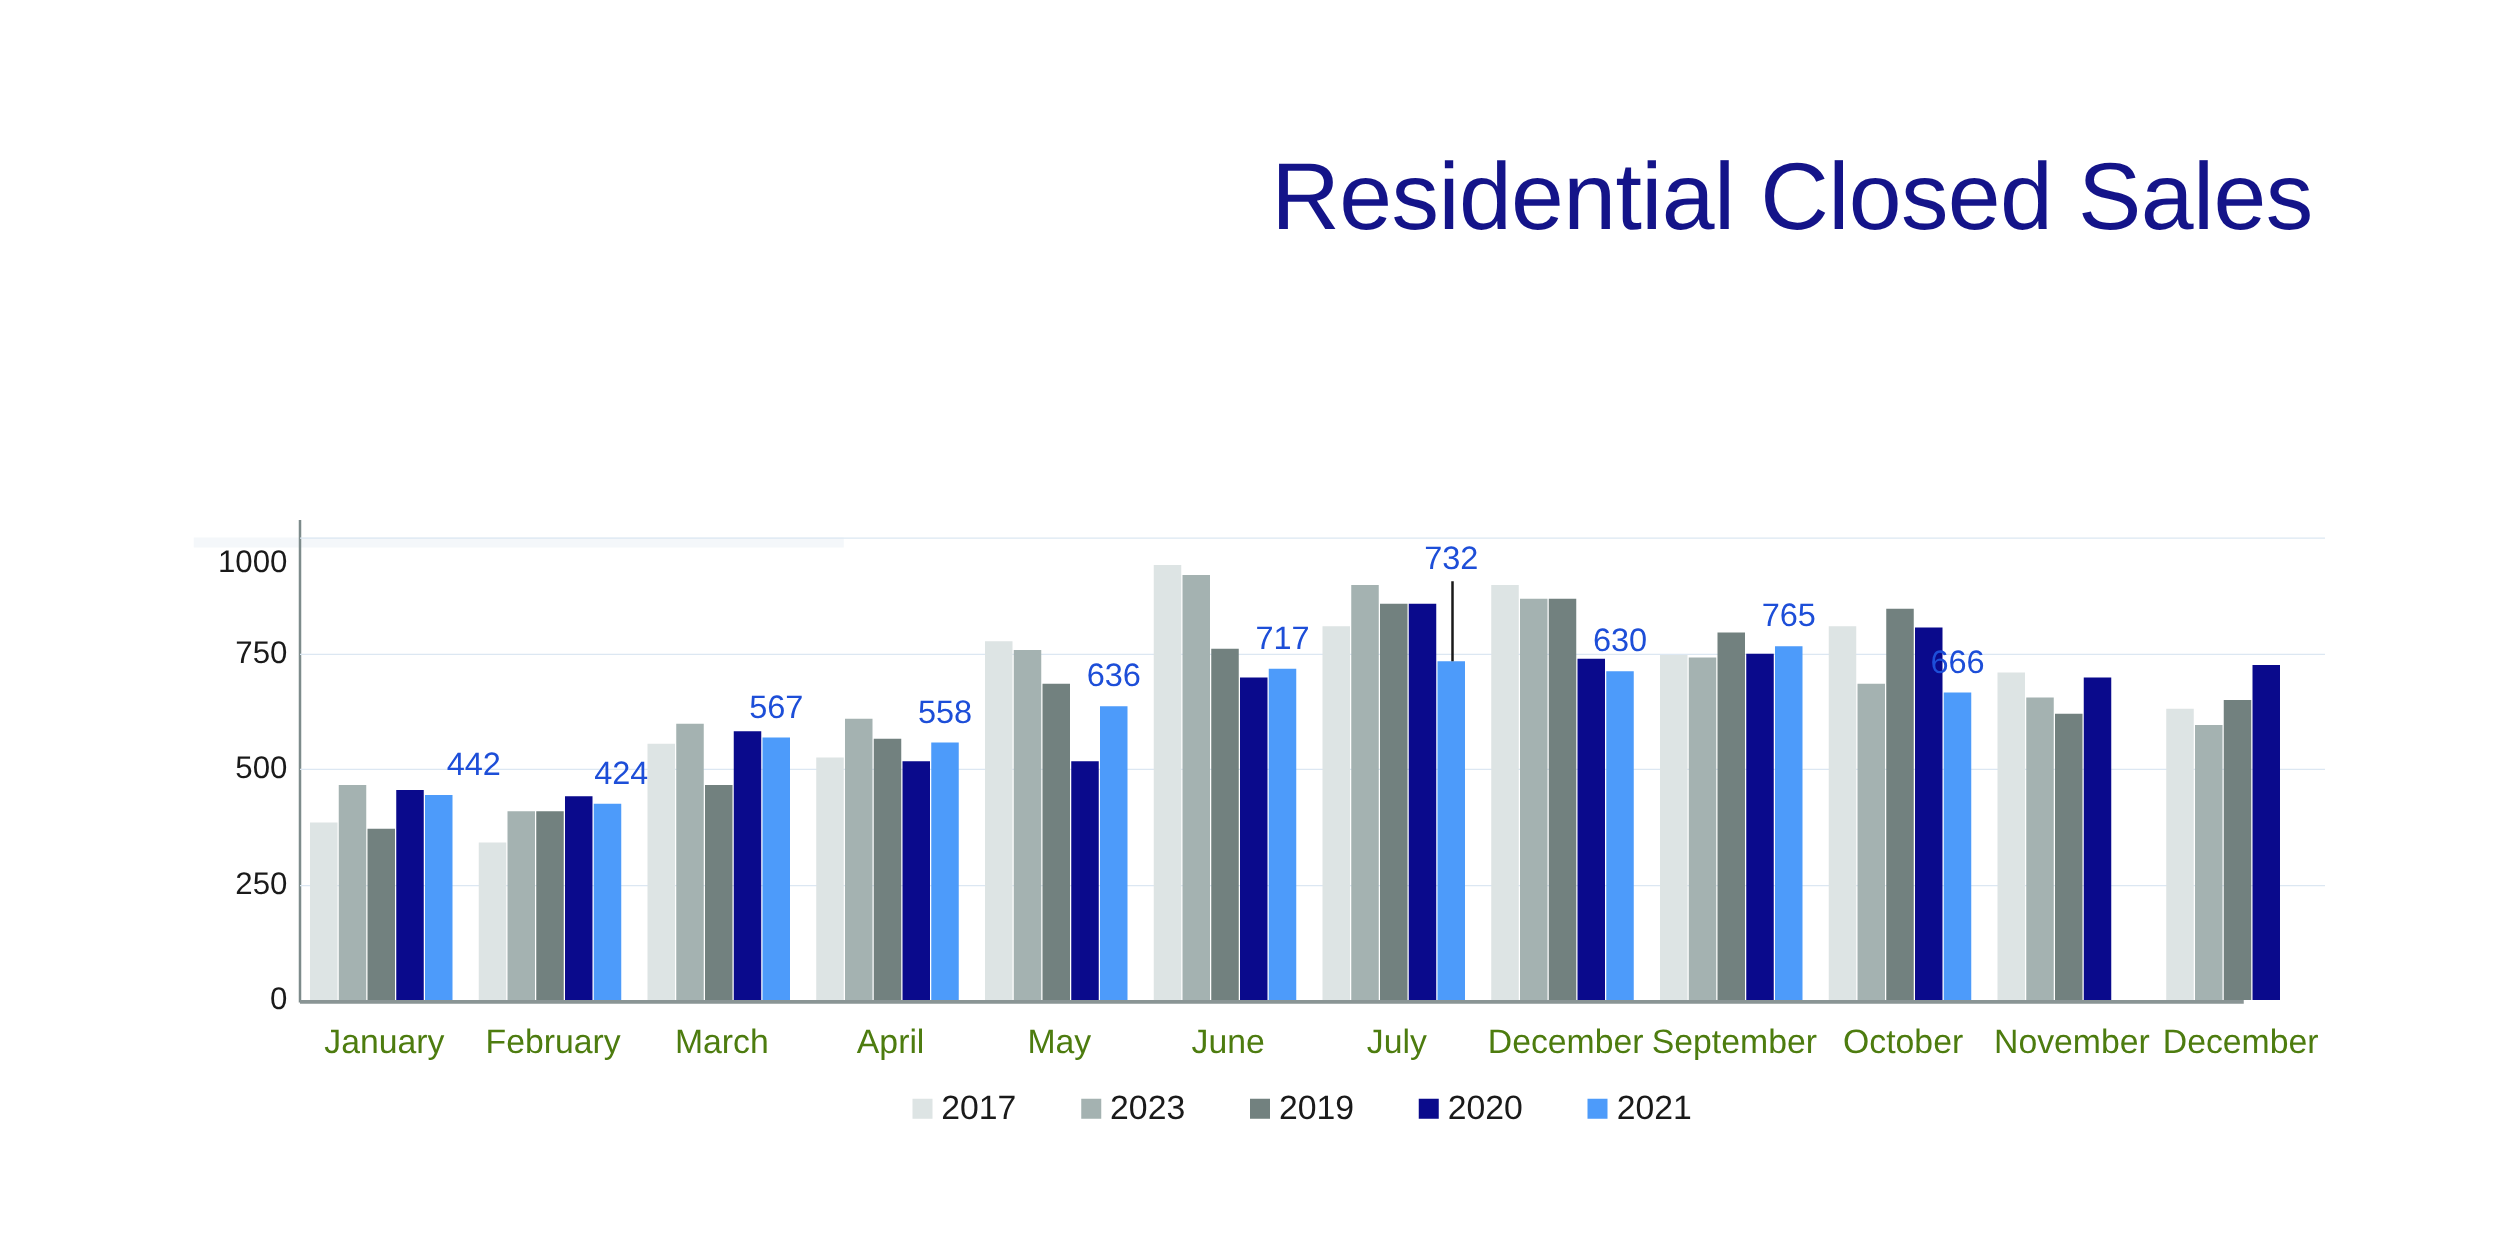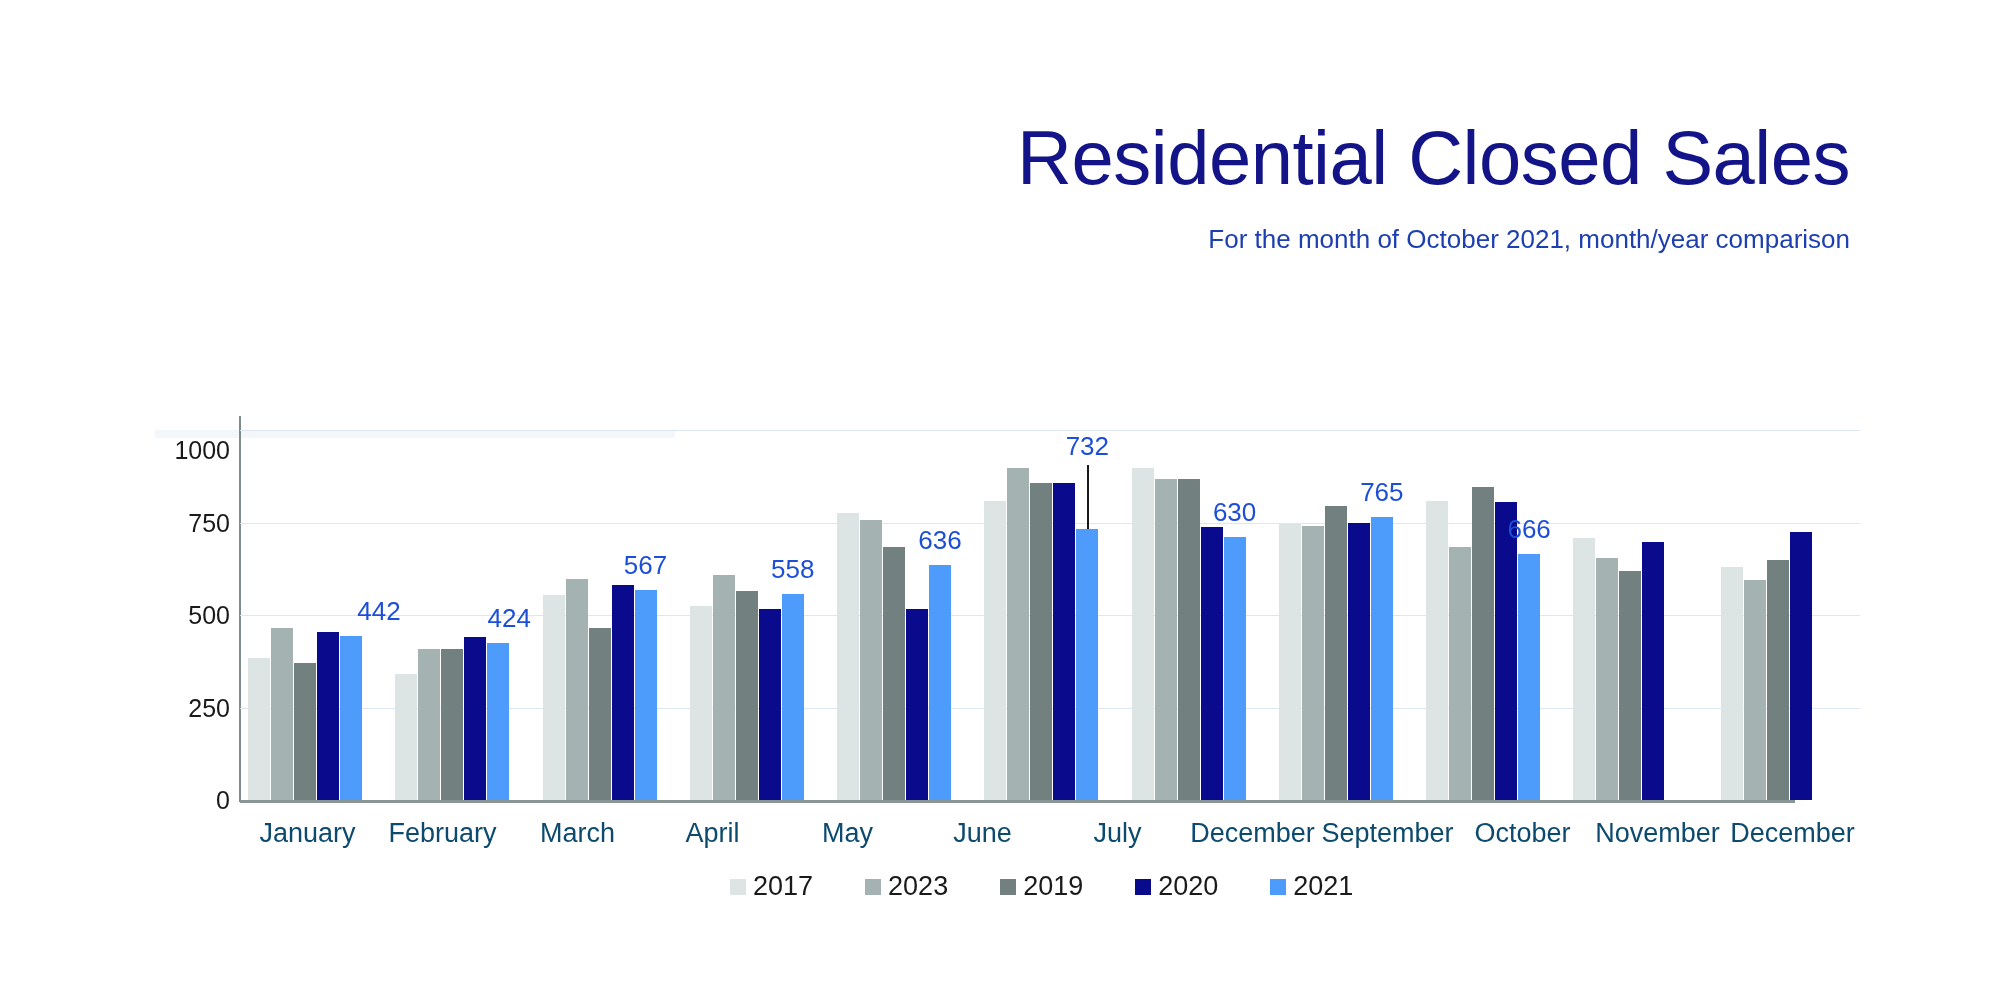--- a/index.html
+++ b/index.html
@@ -156,21 +156,21 @@
     position: absolute;
     left: 240px;
     top: 388px;
     width: 1620px;
     display: flex;
   }
   .month {
     flex: 1 1 0;
     text-align: center;
     font-size: 27px;
-    color: #0c4a6e;
+    color: #4d7c0f;
     white-space: nowrap;
   }
 
   
   #legend {
     position: absolute;
     left: 730px;
     top: 443px;
     display: flex;
     align-items: center;
@@ -191,21 +191,20 @@
     font-size: 27px;
     color: #1a1a1a;
     line-height: 27px;
   }
 </style>
 </head>
 <body>
 
 <div id="header">
   <h1 id="chart-title">Residential Closed Sales</h1>
-  <p id="chart-subtitle">For the month of October 2021, month/year comparison</p>
 </div>
 
 <div id="plot-wrap">
 
   <div id="panel-band"></div>
 
   <div id="axis-labels">
       <div class="ytick" style="top: 370px;">0</div>
       <div class="ytick" style="top: 277.5px;">250</div>
       <div class="ytick" style="top: 185px;">500</div>
@@ -255,20 +254,28 @@
           <div class="bar" title="2021: 558" style="height: 206.46px; background: rgb(77, 155, 250);"></div>
           <div class="datalabel" style="left: 111px; top: 123.54px;">558</div>
         </div>
         <div class="group">
           <div class="bar" title="2017: 775" style="height: 286.75px; background: rgb(221, 228, 228);"></div>
           <div class="bar" title="2018: 758" style="height: 280.46px; background: rgb(164, 178, 177);"></div>
           <div class="bar" title="2019: 685" style="height: 253.45px; background: rgb(114, 129, 127);"></div>
           <div class="bar" title="2020: 515" style="height: 190.55px; background: rgb(10, 10, 140);"></div>
           <div class="bar" title="2021: 636" style="height: 235.32px; background: rgb(77, 155, 250);"></div>
           <div class="datalabel" style="left: 111px; top: 94.68px;">636</div>
+        </div>
+        <div class="group">
+          <div class="bar" title="2017: 940" style="height: 347.8px; background: rgb(221, 228, 228);"></div>
+          <div class="bar" title="2018: 918" style="height: 339.66px; background: rgb(164, 178, 177);"></div>
+          <div class="bar" title="2019: 760" style="height: 281.2px; background: rgb(114, 129, 127);"></div>
+          <div class="bar" title="2020: 697" style="height: 257.89px; background: rgb(10, 10, 140);"></div>
+          <div class="bar" title="2021: 717" style="height: 265.29px; background: rgb(77, 155, 250);"></div>
+          <div class="datalabel" style="left: 111px; top: 64.71px;">717</div>
         </div>
         <div class="group">
           <div class="bar" title="2017: 808" style="height: 298.96px; background: rgb(221, 228, 228);"></div>
           <div class="bar" title="2018: 898" style="height: 332.26px; background: rgb(164, 178, 177);"></div>
           <div class="bar" title="2019: 858" style="height: 317.46px; background: rgb(114, 129, 127);"></div>
           <div class="bar" title="2020: 858" style="height: 317.46px; background: rgb(10, 10, 140);"></div>
           <div class="bar" title="2021: 732" style="height: 270.84px; background: rgb(77, 155, 250);"></div>
           <div class="datalabel" style="left: 111px; top: 1.16px;">732</div>
           <div class="leader" style="left: 111px; top: 35.16px; height: 64px;"></div>
         </div>

